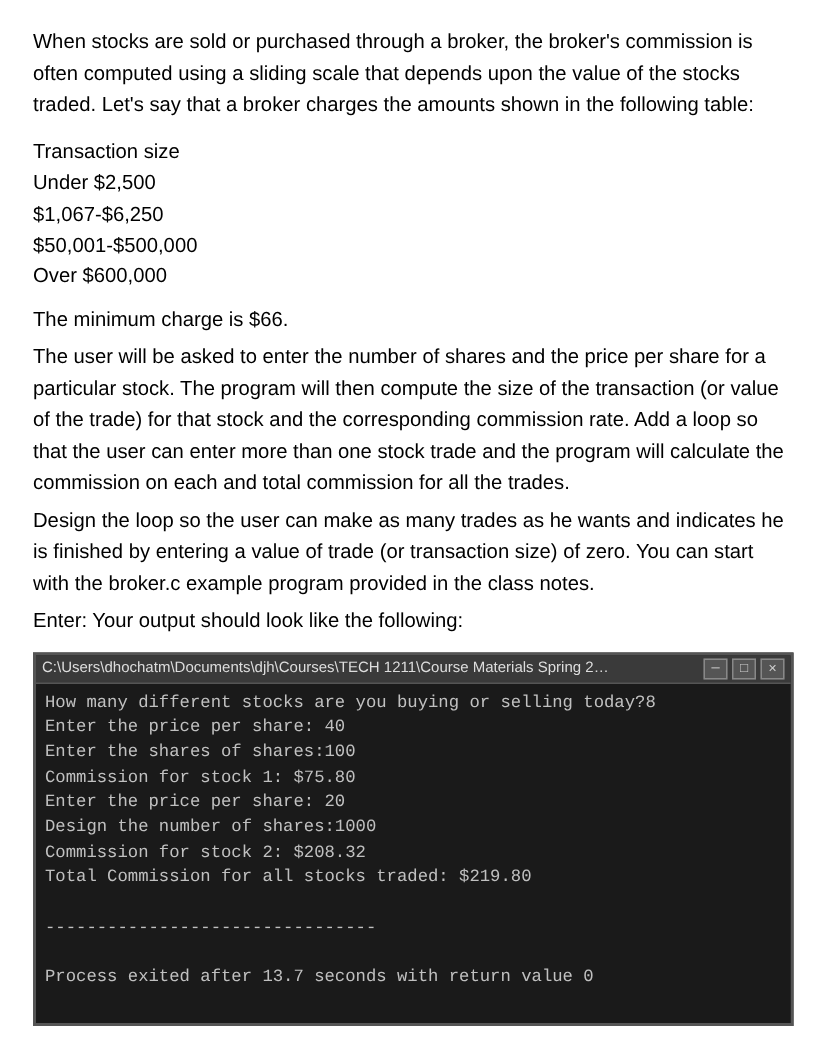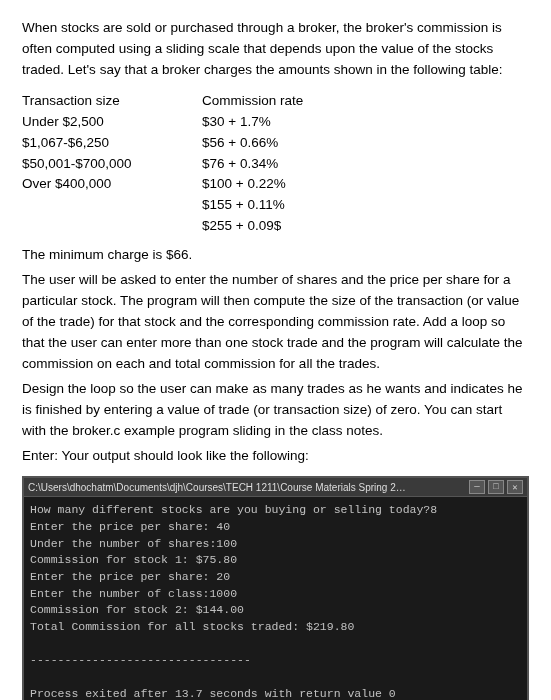--- a/index.html
+++ b/index.html
@@ -92,55 +92,46 @@
 </head>
 <body>
 
 <p class="intro-text">When stocks are sold or purchased through a broker, the broker's commission is often computed using a sliding scale that depends upon the value of the stocks traded.  Let's say that a broker charges the amounts shown in the following table:</p>
 
 <div class="table-section">
   <div class="table-col left">
     <div class="table-cell">Transaction size</div>
     <div class="table-cell">Under $2,500</div>
     <div class="table-cell">$1,067-$6,250</div>
-    <div class="table-cell">$50,001-$700,000</div>
-    <div class="table-cell">Over $400,000</div>
-  </div>
-  <div class="table-col right">
-    <div class="table-cell">Commission rate</div>
-    <div class="table-cell">$30 + 1.7%</div>
-    <div class="table-cell">$56 + 0.66%</div>
-    <div class="table-cell">$76 + 0.34%</div>
-    <div class="table-cell">$100 + 0.22%</div>
-    <div class="table-cell">$155 + 0.11%</div>
-    <div class="table-cell">$255 + 0.09$</div>
+    <div class="table-cell">$50,001-$500,000</div>
+    <div class="table-cell">Over $600,000</div>
   </div>
 </div>
 
 <p class="body-text">The minimum charge is $66.</p>
 <p class="body-text">The user will be asked to enter the number of shares and the price per share for a particular stock.  The program will then compute the size of the transaction (or value of the trade) for that stock and the corresponding commission rate.  Add a loop so that the user can enter more than one stock trade and the program will calculate the commission on each and total commission for all the trades.</p>
-<p class="body-text">Design the loop so the user can make as many trades as he wants and indicates he is finished by entering a value of trade (or transaction size) of zero.  You can start with the broker.c example program sliding in the class notes.</p>
+<p class="body-text">Design the loop so the user can make as many trades as he wants and indicates he is finished by entering a value of trade (or transaction size) of zero.  You can start with the broker.c example program provided in the class notes.</p>
 <p class="body-text">Enter:  Your output should look like the following:</p>
 
 <div class="terminal-wrapper">
   <div class="terminal-titlebar">
     <span class="terminal-titlebar-text">C:\Users\dhochatm\Documents\djh\Courses\TECH 1211\Course Materials Spring 2018\Programs\Pr...</span>
     <div class="terminal-titlebar-buttons">
       <div class="titlebar-btn">─</div>
       <div class="titlebar-btn">□</div>
       <div class="titlebar-btn">✕</div>
     </div>
   </div>
   <div class="terminal-body" id="terminal-body"><pre style="margin: 0px; font-family: inherit; font-size: inherit; color: inherit; background: transparent; white-space: pre;"><span>How many different stocks are you buying or selling today?8</span>
 <span>Enter the price per share: 40</span>
-<span>Under the number of shares:100</span>
+<span>Enter the shares of shares:100</span>
 <span>Commission for stock 1: $75.80</span>
 <span>Enter the price per share: 20</span>
-<span>Enter the number of class:1000</span>
-<span>Commission for stock 2: $144.00</span>
+<span>Design the number of shares:1000</span>
+<span>Commission for stock 2: $208.32</span>
 <span>Total Commission for all stocks traded: $219.80</span>
 <span></span>
 <span>--------------------------------</span>
 <span></span>
 <span>Process exited after 13.7 seconds with return value 0</span>
 
 </pre></div>
 </div>
 
 </body></html>

